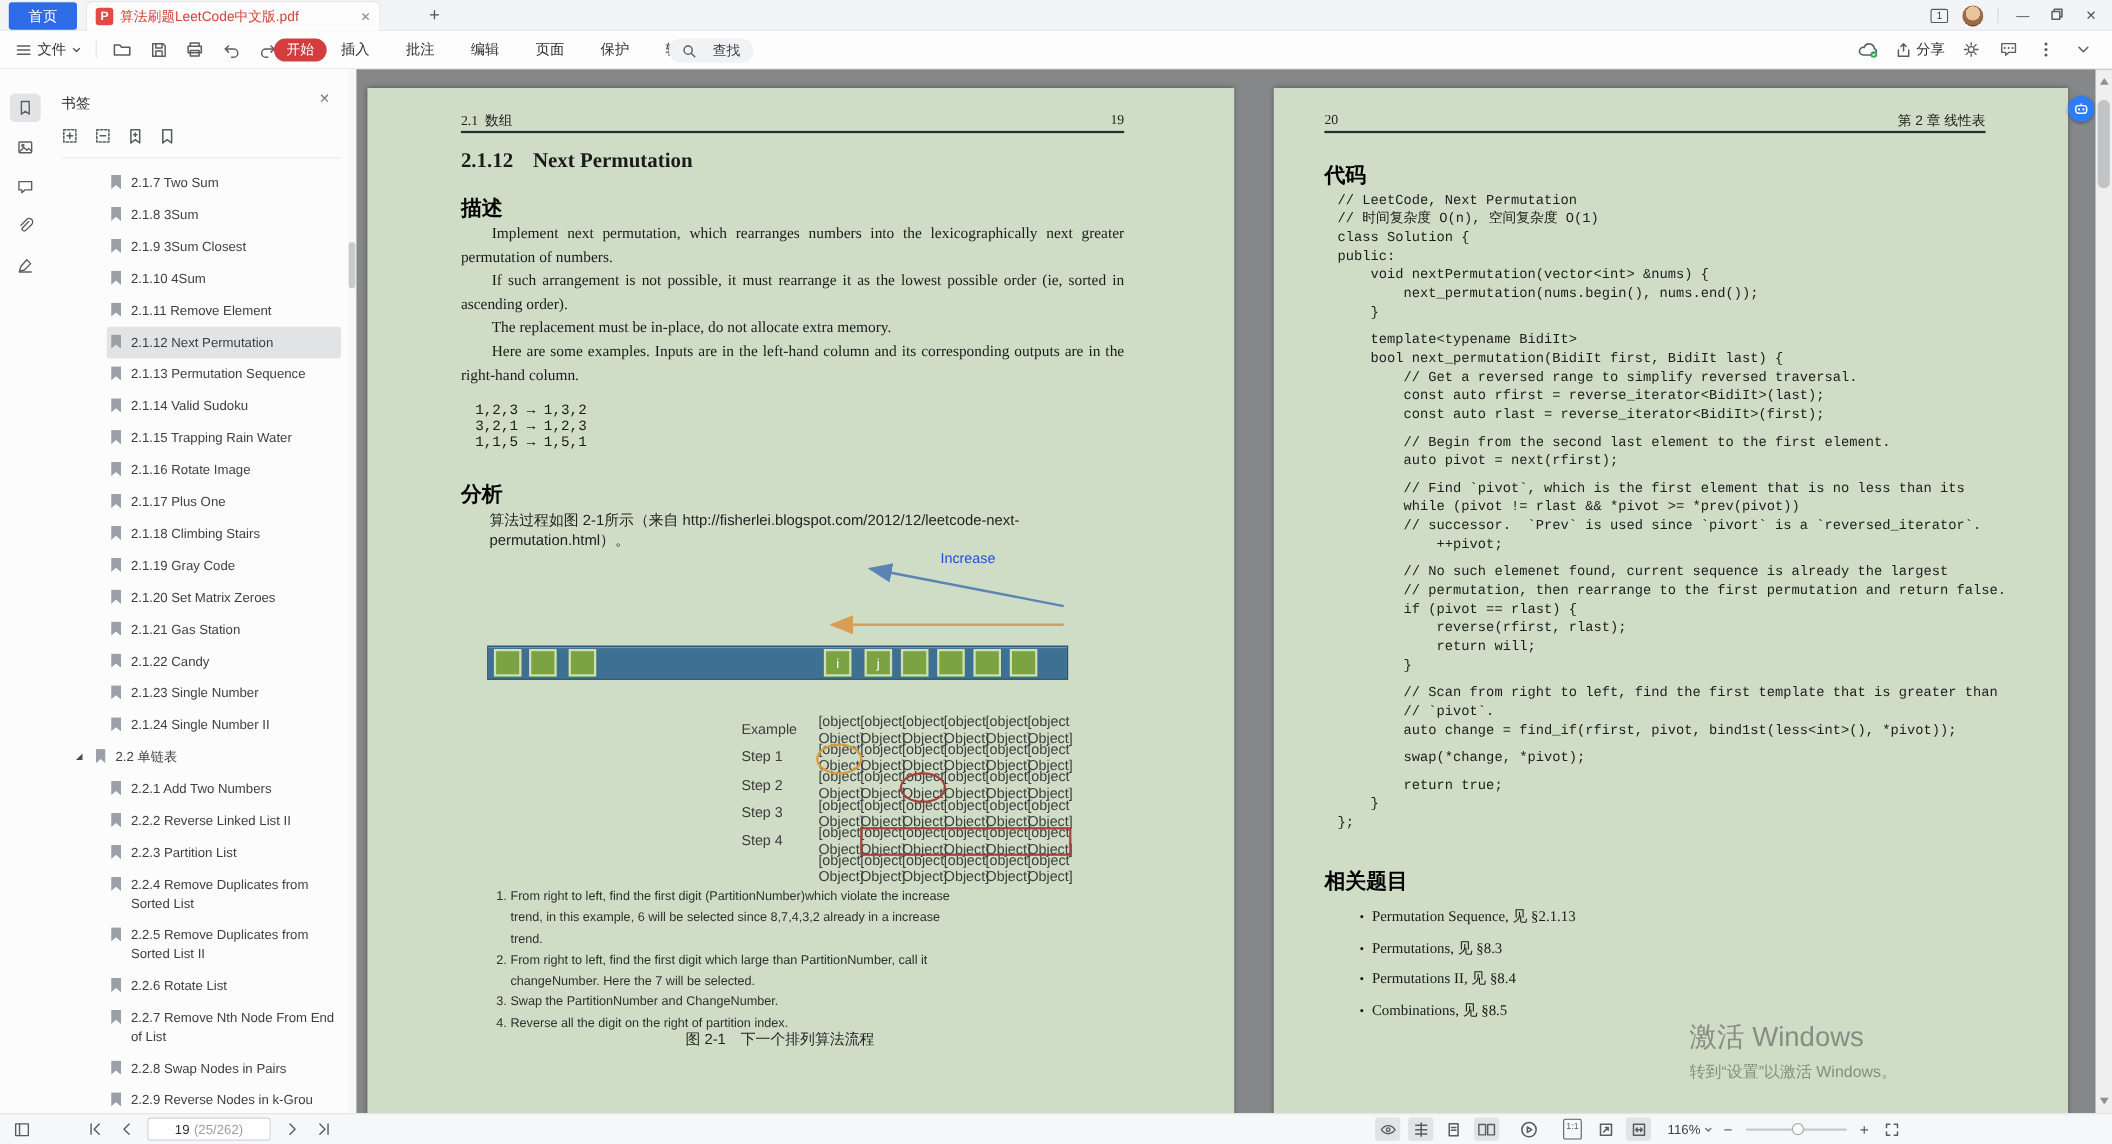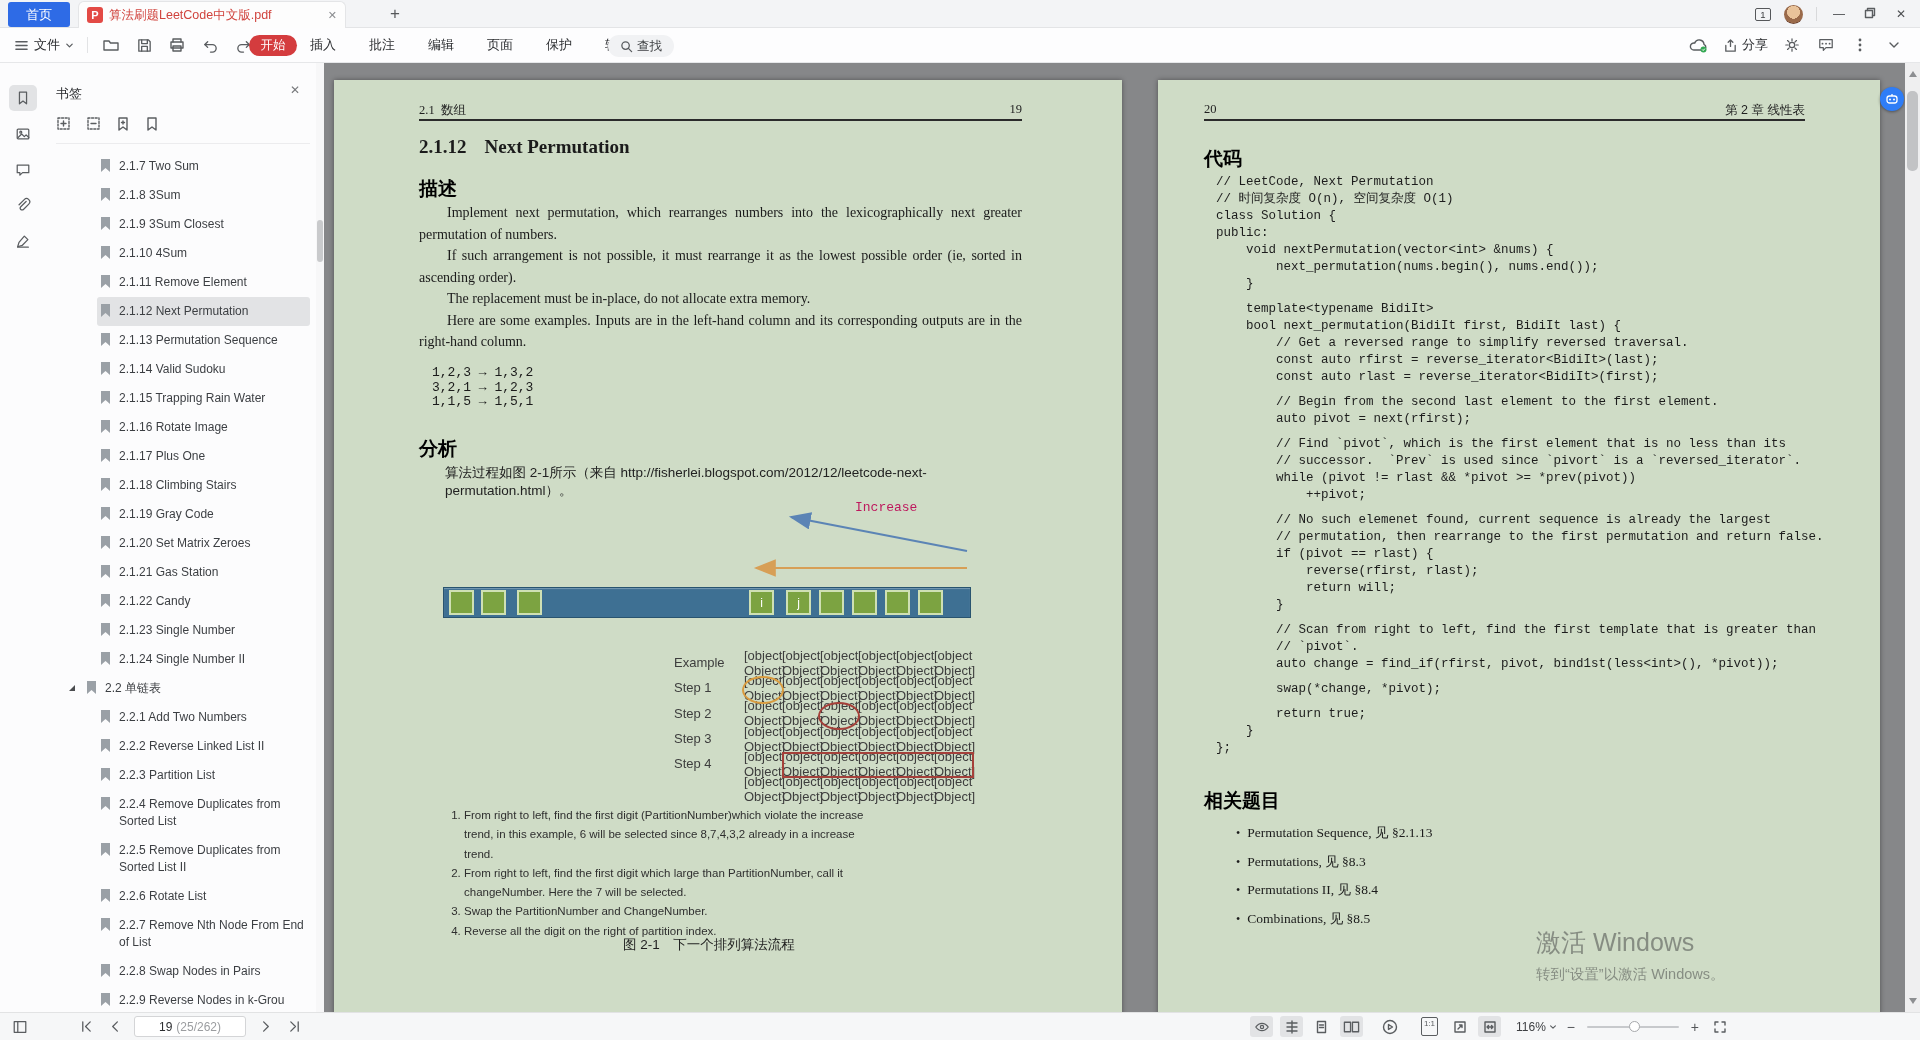--- a/index.html
+++ b/index.html
@@ -34,21 +34,21 @@
     border-bottom:1px solid #e6e7e9;}
   .tb-left{position:absolute;left:14px;top:0;height:34px;display:flex;align-items:center;gap:13px;}
   .tb-file{display:flex;align-items:center;gap:5px;font-size:13px;color:#2c2e31;}
   .tb-sep{width:1px;height:16px;background:#e2e3e5;}
   .tb-ic{display:flex;align-items:center;justify-content:center;width:20px;height:20px;}
   .start-pill{position:absolute;left:249px;top:7px;width:48px;height:21px;background:#d43c3e;
     color:#fff;font-size:12.5px;border-radius:11px;display:flex;align-items:center;justify-content:center;}
   .tb-menus{position:absolute;left:302px;top:0;height:34px;display:flex;align-items:center;gap:17px;}
   .tb-menu{font-size:13px;color:#2c2e31;padding:0 8px;}
   .search-pill{position:absolute;left:608px;top:7px;height:22px;background:#f1f2f4;border-radius:11px;
-    display:flex;align-items:center;padding:0 12px;gap:4px;font-size:12.5px;color:#3e4043;}
+    display:flex;align-items:center;padding:0 12px;gap:15px;font-size:12.5px;color:#3e4043;}
   .tb-right{position:absolute;right:16px;top:0;height:34px;display:flex;align-items:center;gap:14px;}
   .share-wrap{display:flex;align-items:center;gap:4px;font-size:13px;color:#2c2e31;}
   svg.ic{stroke:#5a5d60;fill:none;stroke-width:1.4;stroke-linecap:round;stroke-linejoin:round;}
 
   
   .sidebar{position:absolute;left:0;top:63px;width:324px;height:949px;background:#fcfcfd;overflow:hidden;}
   .rail{position:absolute;left:0;top:0;width:45px;height:100%;}
   .rail-ic{position:absolute;left:9px;width:28px;height:26px;border-radius:5px;display:flex;
     align-items:center;justify-content:center;}
   .rail-ic.active{background:#e2e3e5;}
@@ -89,22 +89,22 @@
   .h-cjk{position:absolute;font-size:19px;font-weight:bold;
     font-family:"Liberation Sans","DejaVu Sans",sans-serif;color:#000000;}
   .paras{position:absolute;left:85px;top:122px;width:603px;font-size:14px;line-height:21.5px;
     text-align:justify;}
   .paras p{text-indent:2em;}
   .examples{position:absolute;left:98px;top:286px;
     font-family:"Liberation Mono","DejaVu Sans Mono",monospace;font-size:13px;line-height:14.6px;}
   .analysis{position:absolute;left:111px;top:384px;width:600px;font-size:13.5px;
     font-family:"Liberation Sans","DejaVu Sans",sans-serif;color:#222;}
   .fig-arrows{position:absolute;left:0;top:0;pointer-events:none;}
-  .fig-increase{position:absolute;left:521px;top:420px;font-size:13px;color:#be185d;
-    font-family:Liberation Mono, monospace;}
+  .fig-increase{position:absolute;left:521px;top:420px;font-size:13px;color:#1d4ed8;
+    font-family:Liberation Sans, sans-serif;}
   .fig-bar{position:absolute;left:109px;top:507px;width:528px;height:31px;background:#3e7093;
     border:1px solid #29546f;box-shadow:inset 0 1px 1px rgba(255,255,255,.3);}
   .fig-cell{position:absolute;top:2px;width:25px;height:25px;background:#7ca341;
     border:2px solid #cfe0b4;display:flex;align-items:center;justify-content:center;
     color:#fff;font-size:12px;font-family:"Liberation Sans",sans-serif;}
   .fig-bar div:nth-of-type(1){left:5px}.fig-bar div:nth-of-type(2){left:37px}
   .fig-bar div:nth-of-type(3){left:73px}.fig-bar div:nth-of-type(4){left:305px}
   .fig-bar div:nth-of-type(5){left:342px}.fig-bar div:nth-of-type(6){left:375px}
   .fig-bar div:nth-of-type(7){left:408px}.fig-bar div:nth-of-type(8){left:441px}
   .fig-bar div:nth-of-type(9){left:474px}
@@ -672,22 +672,22 @@
           <div class="code-line">    template&lt;typename BidiIt&gt;</div>
           <div class="code-line">    bool next_permutation(BidiIt first, BidiIt last) {</div>
           <div class="code-line">        // Get a reversed range to simplify reversed traversal.</div>
           <div class="code-line">        const auto rfirst = reverse_iterator&lt;BidiIt&gt;(last);</div>
           <div class="code-line">        const auto rlast = reverse_iterator&lt;BidiIt&gt;(first);</div>
           <div class="code-line"></div>
           <div class="code-line">        // Begin from the second last element to the first element.</div>
           <div class="code-line">        auto pivot = next(rfirst);</div>
           <div class="code-line"></div>
           <div class="code-line">        // Find `pivot`, which is the first element that is no less than its</div>
+          <div class="code-line">        while (pivot != rlast &amp;&amp; *pivot &gt;= *prev(pivot))</div>
           <div class="code-line">        // successor.  `Prev` is used since `pivort` is a `reversed_iterator`.</div>
-          <div class="code-line">        while (pivot != rlast &amp;&amp; *pivot &gt;= *prev(pivot))</div>
           <div class="code-line">            ++pivot;</div>
           <div class="code-line"></div>
           <div class="code-line">        // No such elemenet found, current sequence is already the largest</div>
           <div class="code-line">        // permutation, then rearrange to the first permutation and return false.</div>
           <div class="code-line">        if (pivot == rlast) {</div>
           <div class="code-line">            reverse(rfirst, rlast);</div>
           <div class="code-line">            return will;</div>
           <div class="code-line">        }</div>
           <div class="code-line"></div>
           <div class="code-line">        // Scan from right to left, find the first template that is greater than</div>

